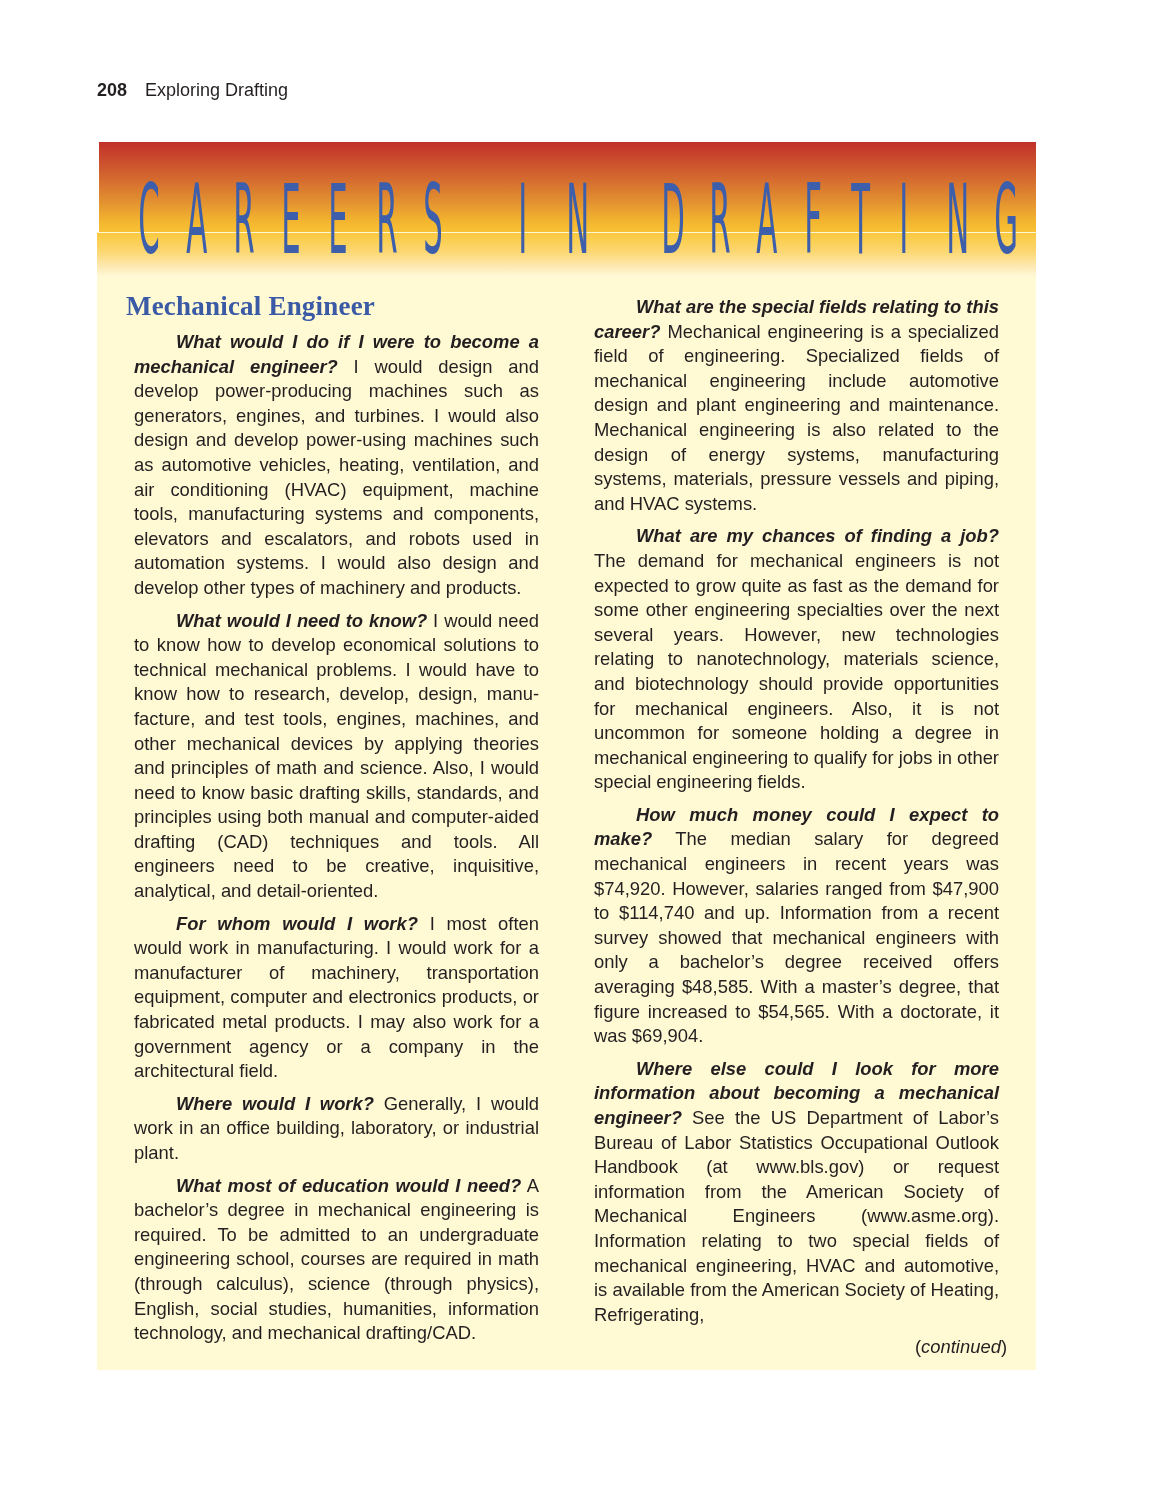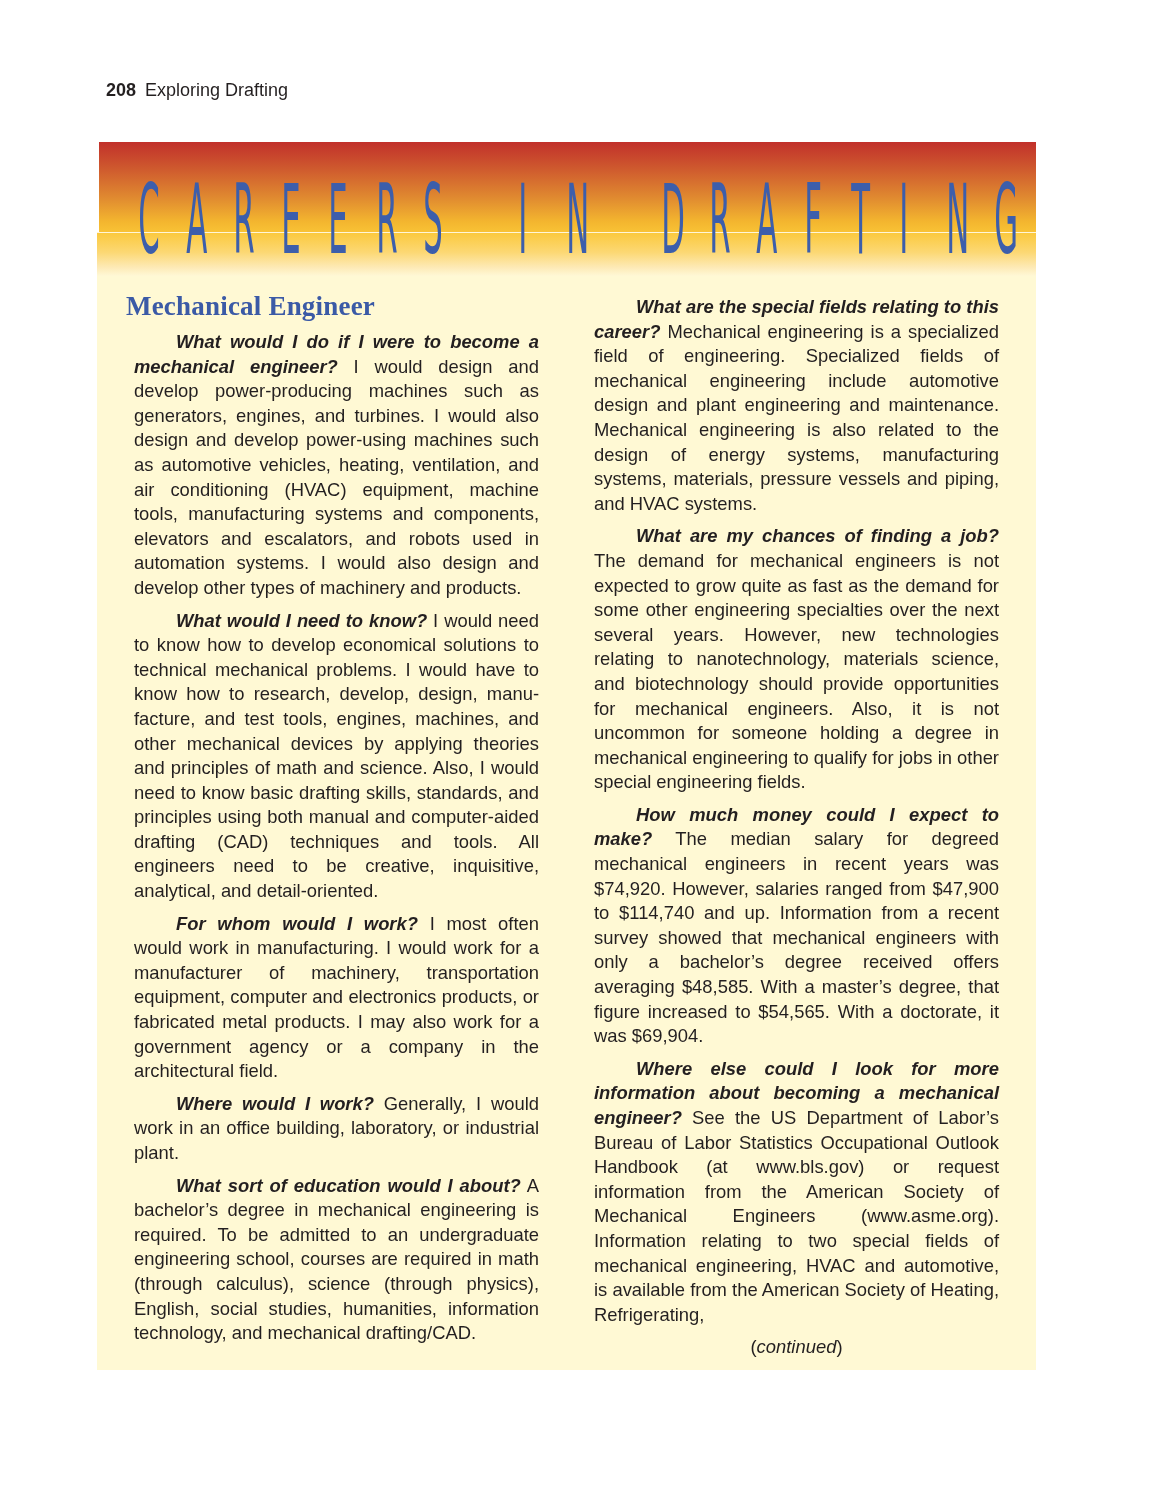--- a/index.html
+++ b/index.html
@@ -1,19 +1,19 @@
 <!DOCTYPE html>
 <html><head>
 <meta charset="utf-8">
 <style>
   html, body { margin: 0; padding: 0; background: #ffffff; }
   body { width: 1167px; height: 1490px; position: relative; overflow: hidden;
          font-family: "Liberation Sans", sans-serif; color: #231f20; }
 
-  .running-head { position: absolute; left: 97px; top: 78px; font-size: 18px; line-height: 24px; text-align: center; }
+  .running-head { position: absolute; left: 97px; top: 78px; font-size: 18px; line-height: 24px; }
   .running-head .page-num { font-weight: bold; display: inline-block; width: 48px; }
 
   .banner-top { position: absolute; left: 99px; top: 142px; width: 937px; height: 90px;
     background: linear-gradient(to bottom, #c1302b 0%, #cf5a2e 30%, #e08a30 62%, #f3b52f 88%, #f8c235 100%); }
   .banner-line { position: absolute; left: 97px; top: 232px; width: 939px; height: 1px; background: #fff6d8; }
   .banner-bottom { position: absolute; left: 97px; top: 233px; width: 939px; height: 43px;
     background: linear-gradient(to bottom, #fbc93e 0%, #fcd874 45%, #fdeab6 80%, #fff8d6 100%); }
 
   .banner-title { position: absolute; left: 130px; top: 168px; width: 880px; height: 104px;
     display: flex; justify-content: space-between; align-items: flex-end; }
@@ -26,21 +26,21 @@
 
   .col { position: absolute; top: 0; width: 421px; font-size: 18.4px; line-height: 24.6px; text-align: justify; }
   .col.left { left: 29px; top: 14px; }
   .col.right { left: 489px; top: 11px; }
 
   h1.job-title { margin: 0 0 4px 0; font-family: "Liberation Serif", serif; font-weight: bold; color: #3b5aa6;
     font-size: 27px; line-height: 32px; letter-spacing: 0.2px; }
 
   p.para { margin: 8px; text-indent: 42px; hyphens: manual; }
   p.para .q { font-weight: bold; font-style: italic; }
-  p.cont { margin: 0; text-align: center; }
+  p.cont { margin: 0; text-align: right; }
   p.cont .it { font-style: italic; }
 </style>
 </head>
 <body>
 
 <div class="running-head">
   <span class="page-num">208</span><span>Exploring Drafting</span>
 </div>
 
 <div class="banner-top"></div>
@@ -75,21 +75,21 @@
     <h1 class="job-title">Mechanical Engineer</h1>
 
     <p class="para"><span class="q">What would I do if I were to become a mechanical engineer?</span><span> I would design and develop power-producing machines such as generators, engines, and turbines. I would also design and develop power-using machines such as automotive vehicles, heating, venti­lation, and air conditioning (HVAC) equip­ment, machine tools, manufacturing systems and components, elevators and escalators, and robots used in automation systems. I would also design and develop other types of machinery and products.</span></p>
 
     <p class="para"><span class="q">What would I need to know?</span><span> I would need to know how to develop economical solutions to technical mechanical problems. I would have to know how to research, develop, design, manu­facture, and test tools, engines, machines, and other mechanical devices by applying theories and principles of math and science. Also, I would need to know basic drafting skills, stan­dards, and principles using both manual and computer-aided drafting (CAD) techniques and tools. All engineers need to be creative, inquisi­tive, analytical, and detail-oriented.</span></p>
 
     <p class="para"><span class="q">For whom would I work?</span><span> I most often would work in manufacturing. I would work for a manufacturer of machinery, transportation equipment, computer and electronics prod­ucts, or fabricated metal products. I may also work for a government agency or a company in the architectural field.</span></p>
 
     <p class="para"><span class="q">Where would I work?</span><span> Generally, I would work in an office building, laboratory, or indus­trial plant.</span></p>
 
-    <p class="para"><span class="q">What sort of education would I about?</span><span> A bachelor’s degree in mechanical engineering is required. To be admitted to an undergraduate engineering school, courses are required in math (through calculus), science (through physics), English, social studies, humanities, information technology, and mechanical drafting/CAD.</span></p>
+    <p class="para"><span class="q">What most of education would I need?</span><span> A bachelor’s degree in mechanical engineering is required. To be admitted to an undergraduate engineering school, courses are required in math (through calculus), science (through physics), English, social studies, humanities, information technology, and mechanical drafting/CAD.</span></p>
   </div>
 
   <div class="col right">
     <p class="para"><span class="q">What are the special fields relating to this career?</span><span> Mechanical engineering is a specialized field of engineering. Specialized fields of mechanical engineering include automotive design and plant engineering and maintenance. Mechanical engineering is also related to the design of energy systems, manu­facturing systems, materials, pressure vessels and piping, and HVAC systems.</span></p>
 
     <p class="para"><span class="q">What are my chances of finding a job?</span><span> The demand for mechanical engi­neers is not expected to grow quite as fast as the demand for some other engi­neering specialties over the next several years. However, new technologies relating to nanotechnology, materials science, and biotechnology should provide opportuni­ties for mechanical engineers. Also, it is not uncommon for someone holding a degree in mechanical engineering to qualify for jobs in other special engineering fields.</span></p>
 
     <p class="para"><span class="q">How much money could I expect to make?</span><span> The median salary for degreed mechanical engineers in recent years was $74,920. However, salaries ranged from $47,900 to $114,740 and up. Information from a recent survey showed that mechanical engi­neers with only a bachelor’s degree received offers averaging $48,585. With a master’s degree, that figure increased to $54,565. With a doctorate, it was $69,904.</span></p>
 
     <p class="para"><span class="q">Where else could I look for more information about becoming a mechan­ical engineer?</span><span> See the US Department of Labor’s Bureau of Labor Statistics Occupational Outlook Handbook (at www.​bls.gov) or request information from the American Society of Mechanical Engineers (www.asme.org). Information relating to two special fields of mechanical engineering, HVAC and automotive, is available from the American Society of Heating, Refrigerating,</span></p>

